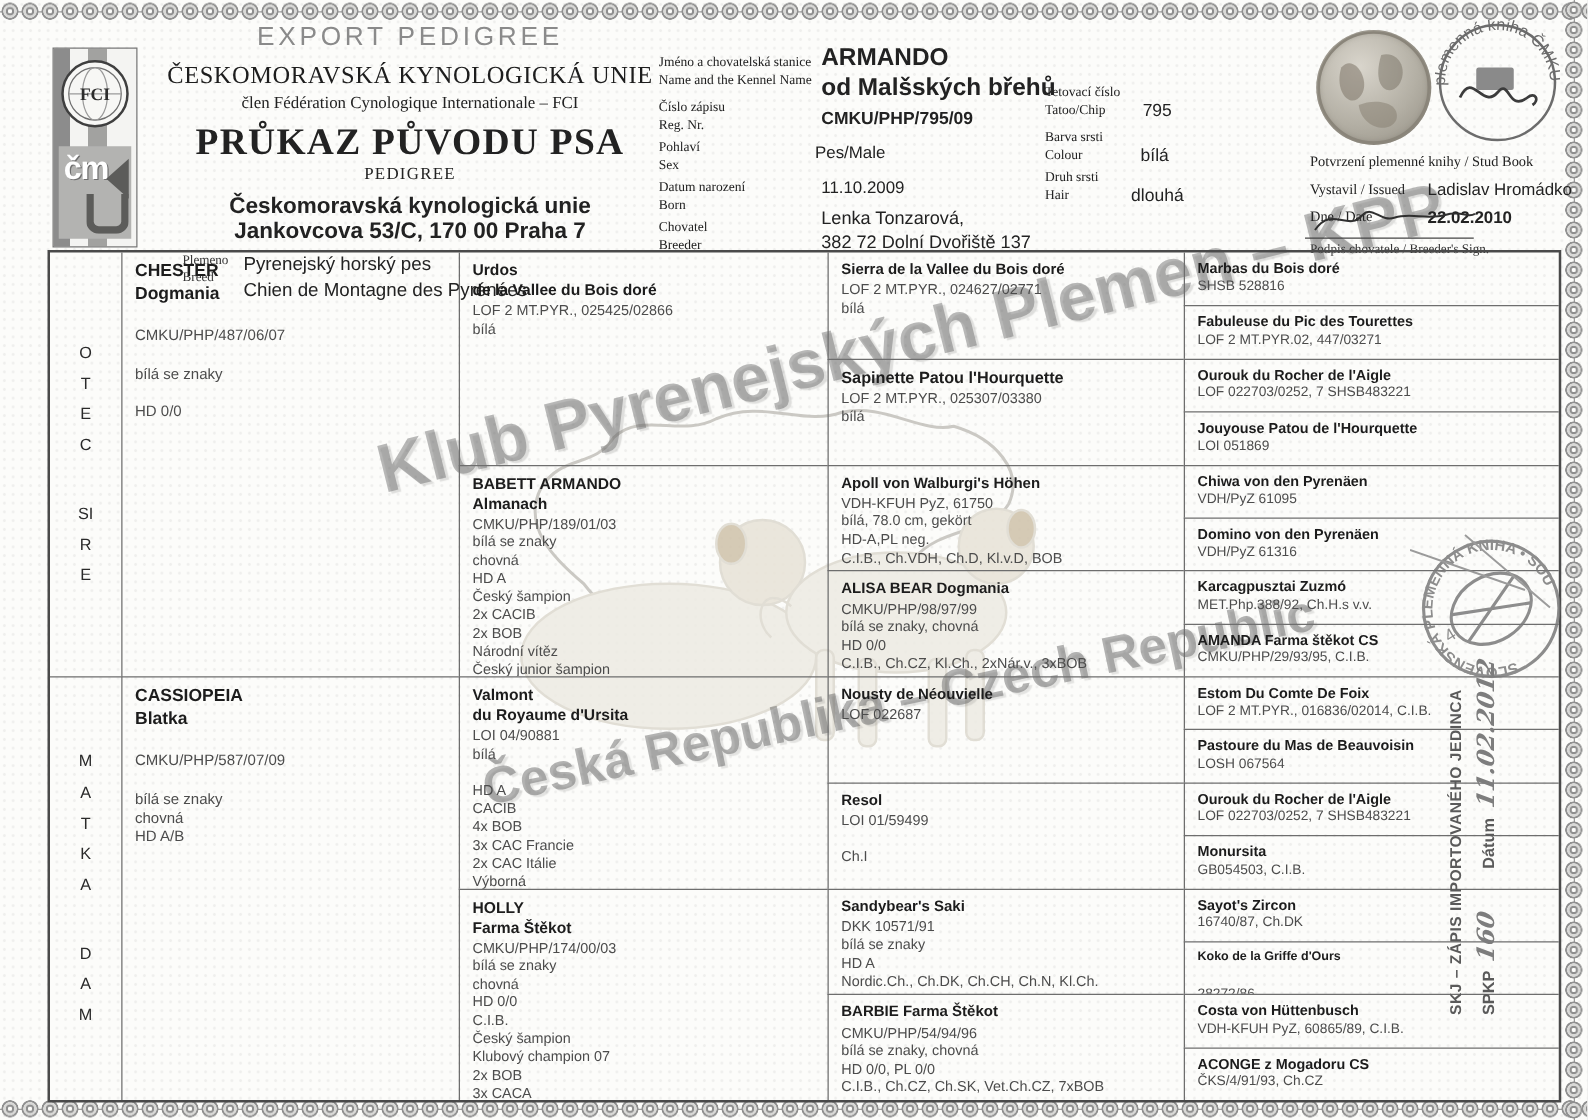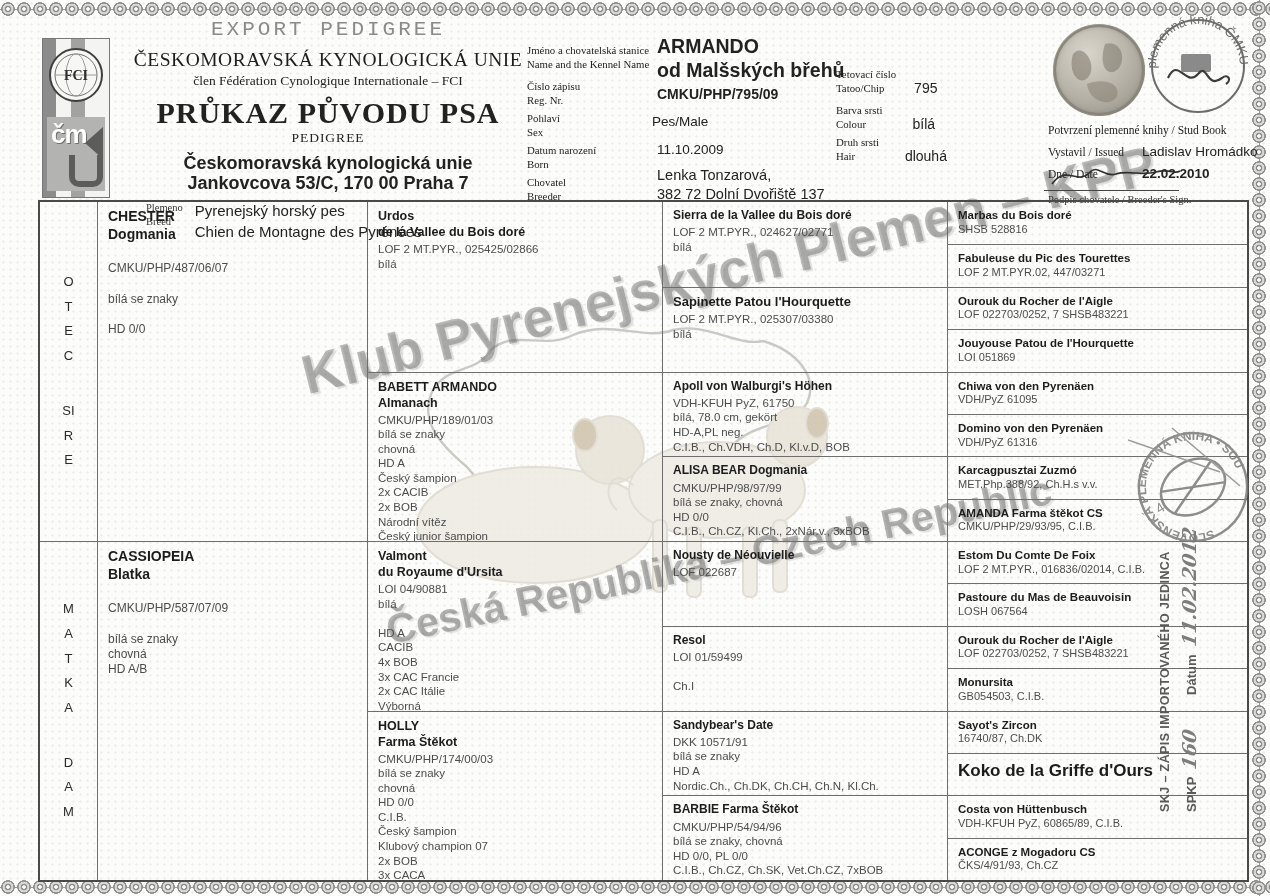--- a/index.html
+++ b/index.html
@@ -29,21 +29,21 @@
   .fci-box{left:42px;top:38px;width:66px;height:158px;
     background:linear-gradient(90deg,#8c8c8c 0 20%, #f4f4f2 20% 42%, #a2a2a0 42% 64%, #f4f4f2 64% 100%);
     border:1px solid #777;}
   .fci-circle{position:absolute;left:5px;top:8px;width:56px;height:56px;}
   .cmu{position:absolute;left:4px;bottom:6px;width:58px;height:74px;background:#b3b3b1;overflow:hidden;}
   .cmu-txt{position:absolute;left:4px;top:6px;font-weight:bold;font-size:26px;color:#fff;
     text-shadow:1px 1px 0 #6f6f6f;letter-spacing:-1px;line-height:.85;width:40px;word-break:break-all;}
   .cmu-tri{position:absolute;right:2px;top:10px;width:0;height:0;border-top:16px solid transparent;border-bottom:16px solid transparent;border-right:18px solid #5c5c5a;}
 
   .hdr-center{left:118px;top:18px;width:420px;text-align:center;}
-  .exp{font-size:21px;letter-spacing:3px;color:#8a8a8a;font-family:Liberation Mono, monospace;}
+  .exp{font-size:21px;letter-spacing:3px;color:#8a8a8a;}
   .union{font-family:"Liberation Serif",serif;font-size:19.5px;letter-spacing:.5px;margin-top:8px;color:#1d1d1d;}
   .member{font-family:"Liberation Serif",serif;font-size:13.5px;margin-top:2px;}
   .doctitle{font-family:"Liberation Serif",serif;font-weight:bold;font-size:30px;letter-spacing:1px;margin-top:7px;}
   .docsub{font-family:"Liberation Serif",serif;font-size:13.5px;letter-spacing:1px;}
   .office{font-weight:bold;font-size:18px;line-height:1.12;margin-top:7px;}
   .breedrow{display:flex;text-align:left;margin:8px 0 0 28px;gap:12px;}
   .sml{font-family:"Liberation Serif",serif;font-size:10.5px;line-height:1.3;color:#333;}
   .breedval{font-size:15px;line-height:1.35;}
   .fld{font-family:"Liberation Serif",serif;font-size:10.8px;line-height:1.28;color:#222;position:absolute;}
   .dogname{left:657px;top:34px;font-weight:bold;font-size:19.5px;line-height:1.25;}
@@ -322,21 +322,21 @@
       <div class="nm" style="font-size:12px">Nousty de Néouvielle</div>
       <div class="dt">LOF 022687</div>
     </div>
     <div class="c g3f">
       <div class="nm" style="font-size:12px">Resol</div>
       <div class="dt">LOI 01/59499
 
 Ch.I</div>
     </div>
     <div class="c g3g">
-      <div class="nm" style="font-size:12px">Sandybear's Date</div>
+      <div class="nm" style="font-size:12px">Sandybear's Saki</div>
       <div class="dt">DKK 10571/91
 bílá se znaky
 HD A
 Nordic.Ch., Ch.DK, Ch.CH, Ch.N, Kl.Ch.</div>
     </div>
     <div class="c g3h">
       <div class="nm" style="font-size:12px">BARBIE Farma Štěkot</div>
       <div class="dt">CMKU/PHP/54/94/96
 bílá se znaky, chovná
 HD 0/0, PL 0/0
@@ -389,21 +389,21 @@
     </div>
     <div class="c q12">
       <div class="nm" style="font-size:11.5px">Monursita</div>
       <div class="dt" style="font-size:11px;margin-top:0">GB054503, C.I.B.</div>
     </div>
     <div class="c q13">
       <div class="nm" style="font-size:11.5px">Sayot's Zircon</div>
       <div class="dt" style="font-size:11px;margin-top:0">16740/87, Ch.DK</div>
     </div>
     <div class="c q14">
-      <div class="nm" style="font-size:17px">Koko de la Griffe d'Ours</div>
+      <div class="nm" style="font-size:10px">Koko de la Griffe d'Ours</div>
       <div class="dt" style="font-size:11px;margin-top:16px">28272/86</div>
     </div>
     <div class="c q15">
       <div class="nm" style="font-size:11.5px">Costa von Hüttenbusch</div>
       <div class="dt" style="font-size:11px;margin-top:0">VDH-KFUH PyZ, 60865/89, C.I.B.</div>
     </div>
     <div class="c q16">
       <div class="nm" style="font-size:11.5px">ACONGE z Mogadoru CS</div>
       <div class="dt" style="font-size:11px;margin-top:0">ČKS/4/91/93, Ch.CZ</div>
     </div>

